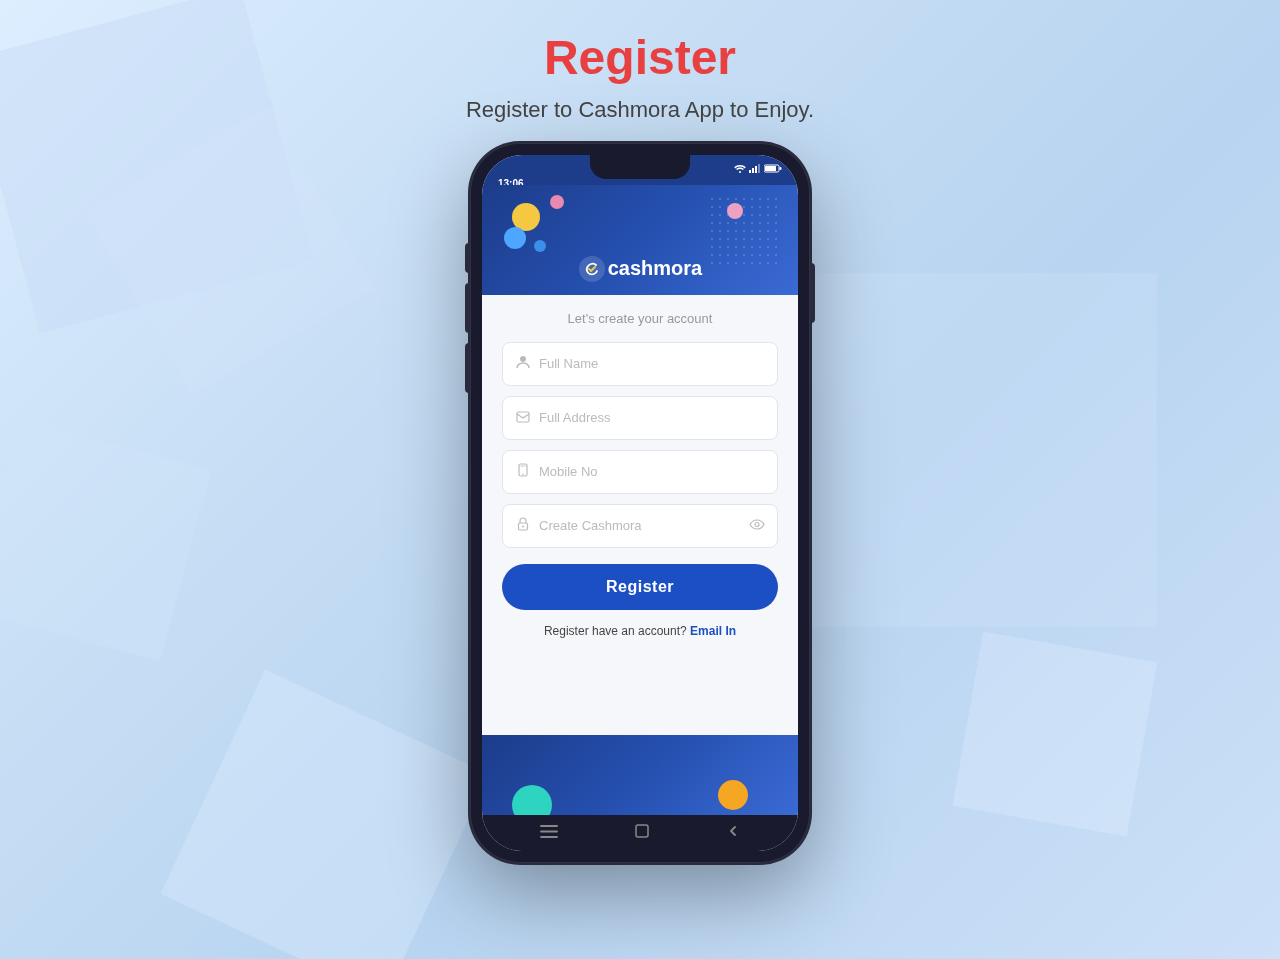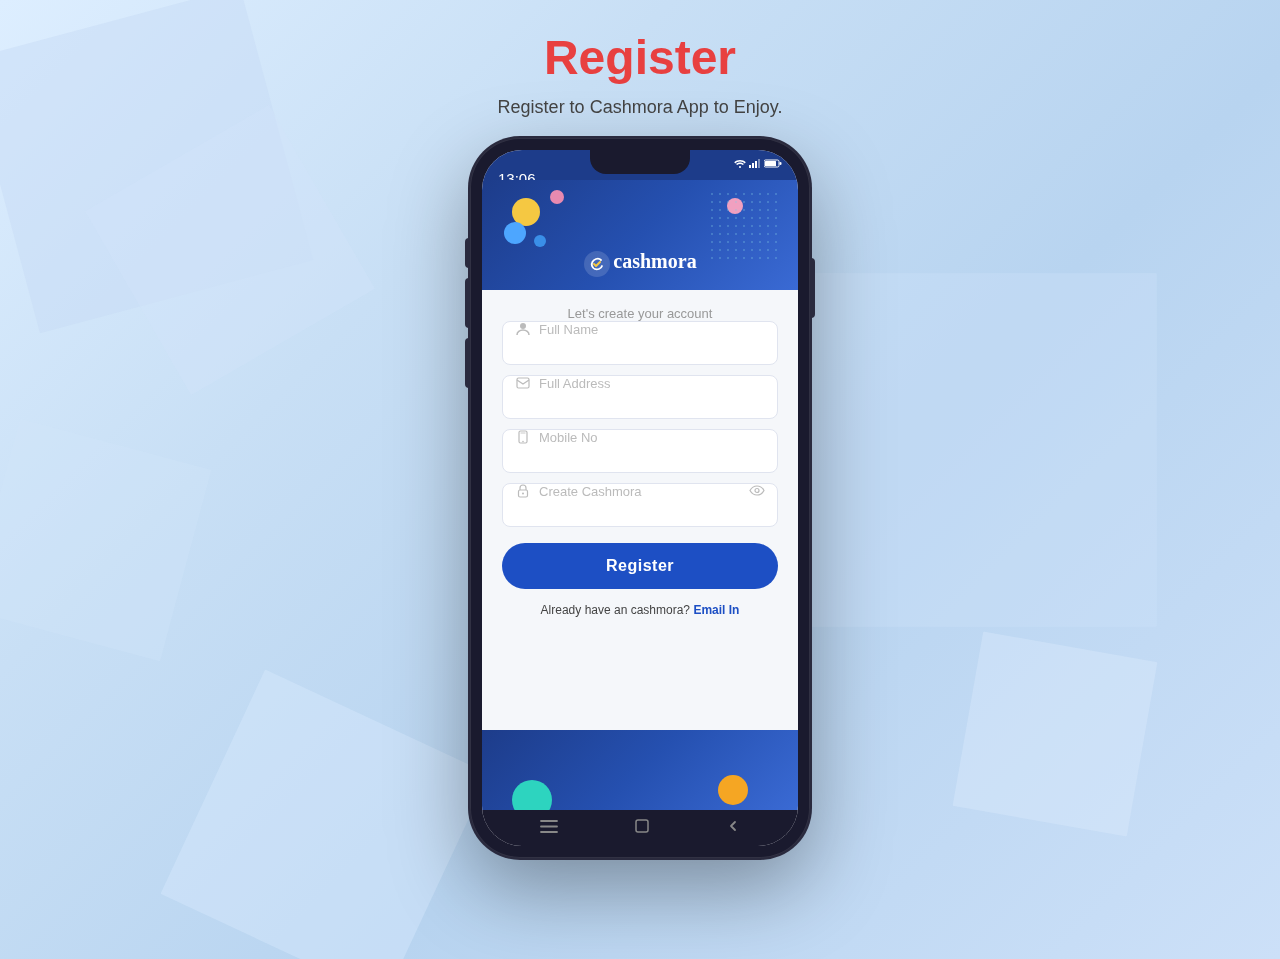--- a/index.html
+++ b/index.html
@@ -72,21 +72,21 @@
     }
 
     .page-title {
       font-size: 48px;
       font-weight: 800;
       color: #e84040;
       line-height: 1.1;
     }
 
     .page-subtitle {
-      font-size: 18px;
+      font-size: 22px;
       color: #444;
       margin-top: 12px;
     }
 
     
     .phone-container {
       margin-top: 20px;
       z-index: 1;
       position: relative;
     }
@@ -122,22 +122,22 @@
       display: flex;
       align-items: center;
       justify-content: space-between;
       padding: 0 16px;
       flex-shrink: 0;
       position: relative;
     }
 
     .status-time {
       color: white;
-      font-size: 15px;
-      font-weight: 400;
+      font-size: 10px;
+      font-weight: 700;
       margin-top: 28px;
     }
 
     .status-icons {
       display: flex;
       align-items: center;
       gap: 3px;
       color: white;
       font-size: 9px;
     }
@@ -201,24 +201,23 @@
       top: 10px;
       width: 70px;
       height: 70px;
       opacity: 0.3;
       background-image: radial-gradient(circle, #7ec8e3 1.5px, transparent 1.5px);
       background-size: 8px 8px;
     }
 
     .logo-container {
       display: flex;
-      align-items: flex-start;
+      align-items: center;
       gap: 2px;
       z-index: 1;
-      font-family: Liberation Serif, serif;
     }
 
     .logo-icon {
       width: 28px;
       height: 28px;
     }
 
     .logo-text {
       color: white;
       font-size: 20px;
@@ -233,31 +232,31 @@
       padding: 16px 20px 16px;
       display: flex;
       flex-direction: column;
       align-items: center;
     }
 
     .form-subtitle {
       color: #999;
       font-size: 13px;
       text-align: center;
-      margin-bottom: 0;
+      margin-bottom: 16px;
     }
 
     .input-field {
       width: 100%;
       height: 44px;
       border: 1.5px solid #e0e4ef;
       border-radius: 8px;
       background: white;
       display: flex;
-      align-items: flex-start;
+      align-items: center;
       padding: 0 12px;
       margin-bottom: 10px;
       gap: 8px;
     }
 
     .input-icon {
       color: #aaa;
       font-size: 14px;
       flex-shrink: 0;
       width: 16px;
@@ -501,21 +500,21 @@
               <path d="M1 5.5C1 5.5 3.5 1 8 1C12.5 1 15 5.5 15 5.5C15 5.5 12.5 10 8 10C3.5 10 1 5.5 1 5.5Z" stroke="#bbb" stroke-width="1.2"></path>
               <circle cx="8" cy="5.5" r="2" stroke="#bbb" stroke-width="1.2"></circle>
             </svg>
           </span>
         </div>
 
 
         <button class="register-btn">Register</button>
 
         <div class="sign-in-row">
-          <span>Already have an cashmora?</span>
+          <span>Register have an account?</span>
           <span> </span>
           <span class="sign-in-link">Email In</span>
         </div>
       </div>
 
       <div class="app-footer-deco">
         <div class="deco-circle deco-teal"></div>
         <div class="deco-circle deco-orange"></div>
       </div>
 

